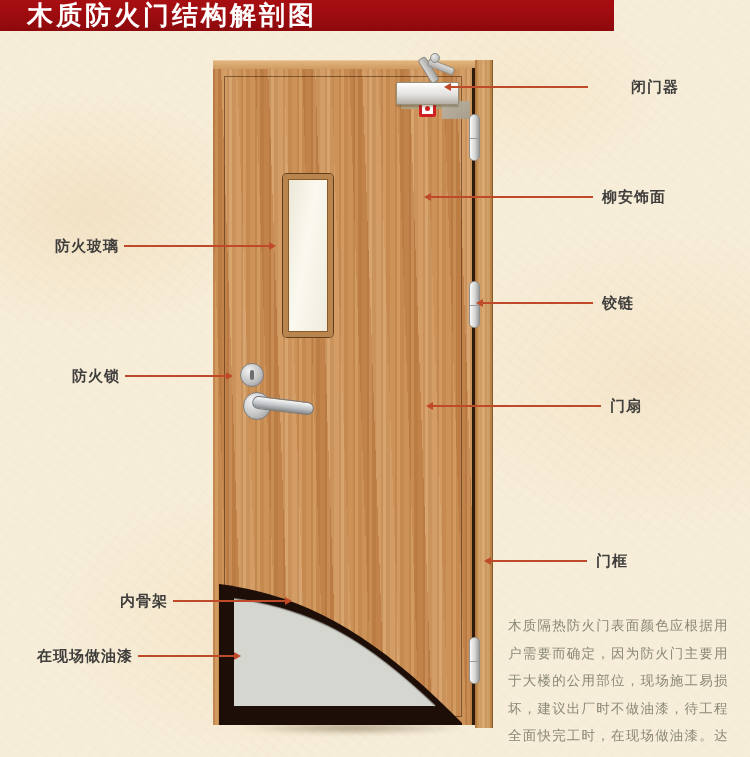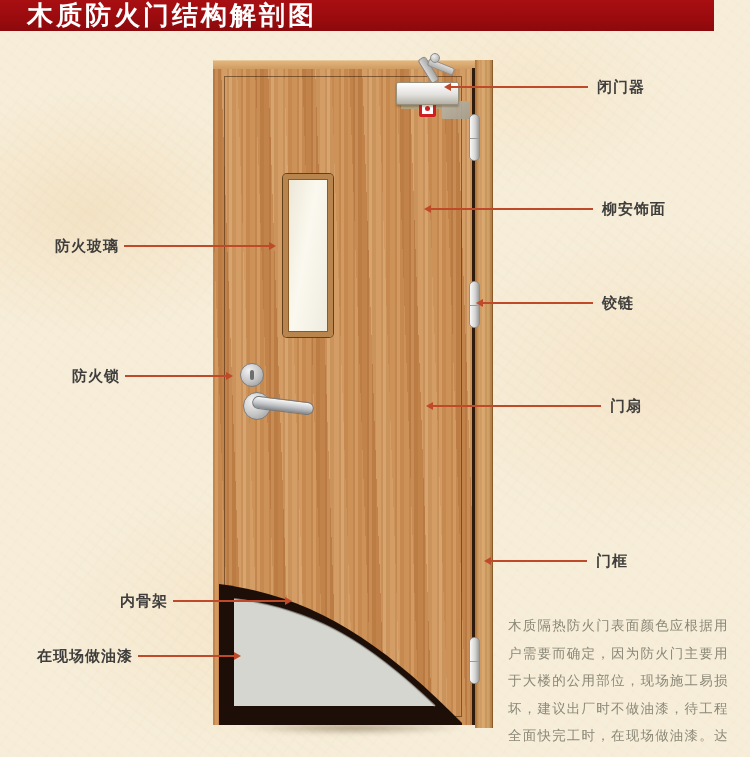--- a/index.html
+++ b/index.html
@@ -16,21 +16,21 @@
   }
   .speckle {
     position:absolute; inset:0; z-index:0; pointer-events:none; opacity:.5;
     background:
       repeating-linear-gradient(37deg, rgba(210,170,110,.06) 0 3px, transparent 3px 9px),
       repeating-linear-gradient(-53deg, rgba(200,160,100,.05) 0 2px, transparent 2px 11px);
   }
 
   
   .banner {
-    position:absolute; left:0; top:9; width:714px; height:31px;
+    position:absolute; left:0; top:9; width:614px; height:31px;
     background:linear-gradient(180deg,#a80f12,#9a0b0e 60%,#8c090c); z-index:20;
   }
   .banner .t {
     display:block; color:#fff; font-size:26px; font-weight:bold;
     line-height:31px; padding-left:27px; letter-spacing:3px;
   }
 
   
   .frame-top {
     position:absolute; left:213px; top:60px; width:280px; height:9px; z-index:4;
@@ -228,25 +228,25 @@
 </div>
 <div class="callout cl" style="left:72px; top:592px;margin-left:48px;">
   <span class="lbl">内骨架</span>
   <div class="line" style="width:113px;"></div>
 </div>
 <div class="callout cl" style="left:37px; top:647px;">
   <span class="lbl">在现场做油漆</span>
   <div class="line" style="width:97px;"></div>
 </div>
 
-<div class="callout cr" style="left:450px; top:78px;">
+<div class="callout cr" style="left:450px; top:78px;gap:34px;">
   <div class="line" style="width:138px;"></div>
   <span class="lbl">闭门器</span>
 </div>
-<div class="callout cr" style="left:430px; top:200px;">
+<div class="callout cr" style="left:430px; top:188px;">
   <div class="line" style="width:163px;"></div>
   <span class="lbl">柳安饰面</span>
 </div>
 <div class="callout cr" style="left:482px; top:294px;">
   <div class="line" style="width:111px;"></div>
   <span class="lbl">铰链</span>
 </div>
 <div class="callout cr" style="left:432px; top:397px;">
   <div class="line" style="width:169px;"></div>
   <span class="lbl">门扇</span>

